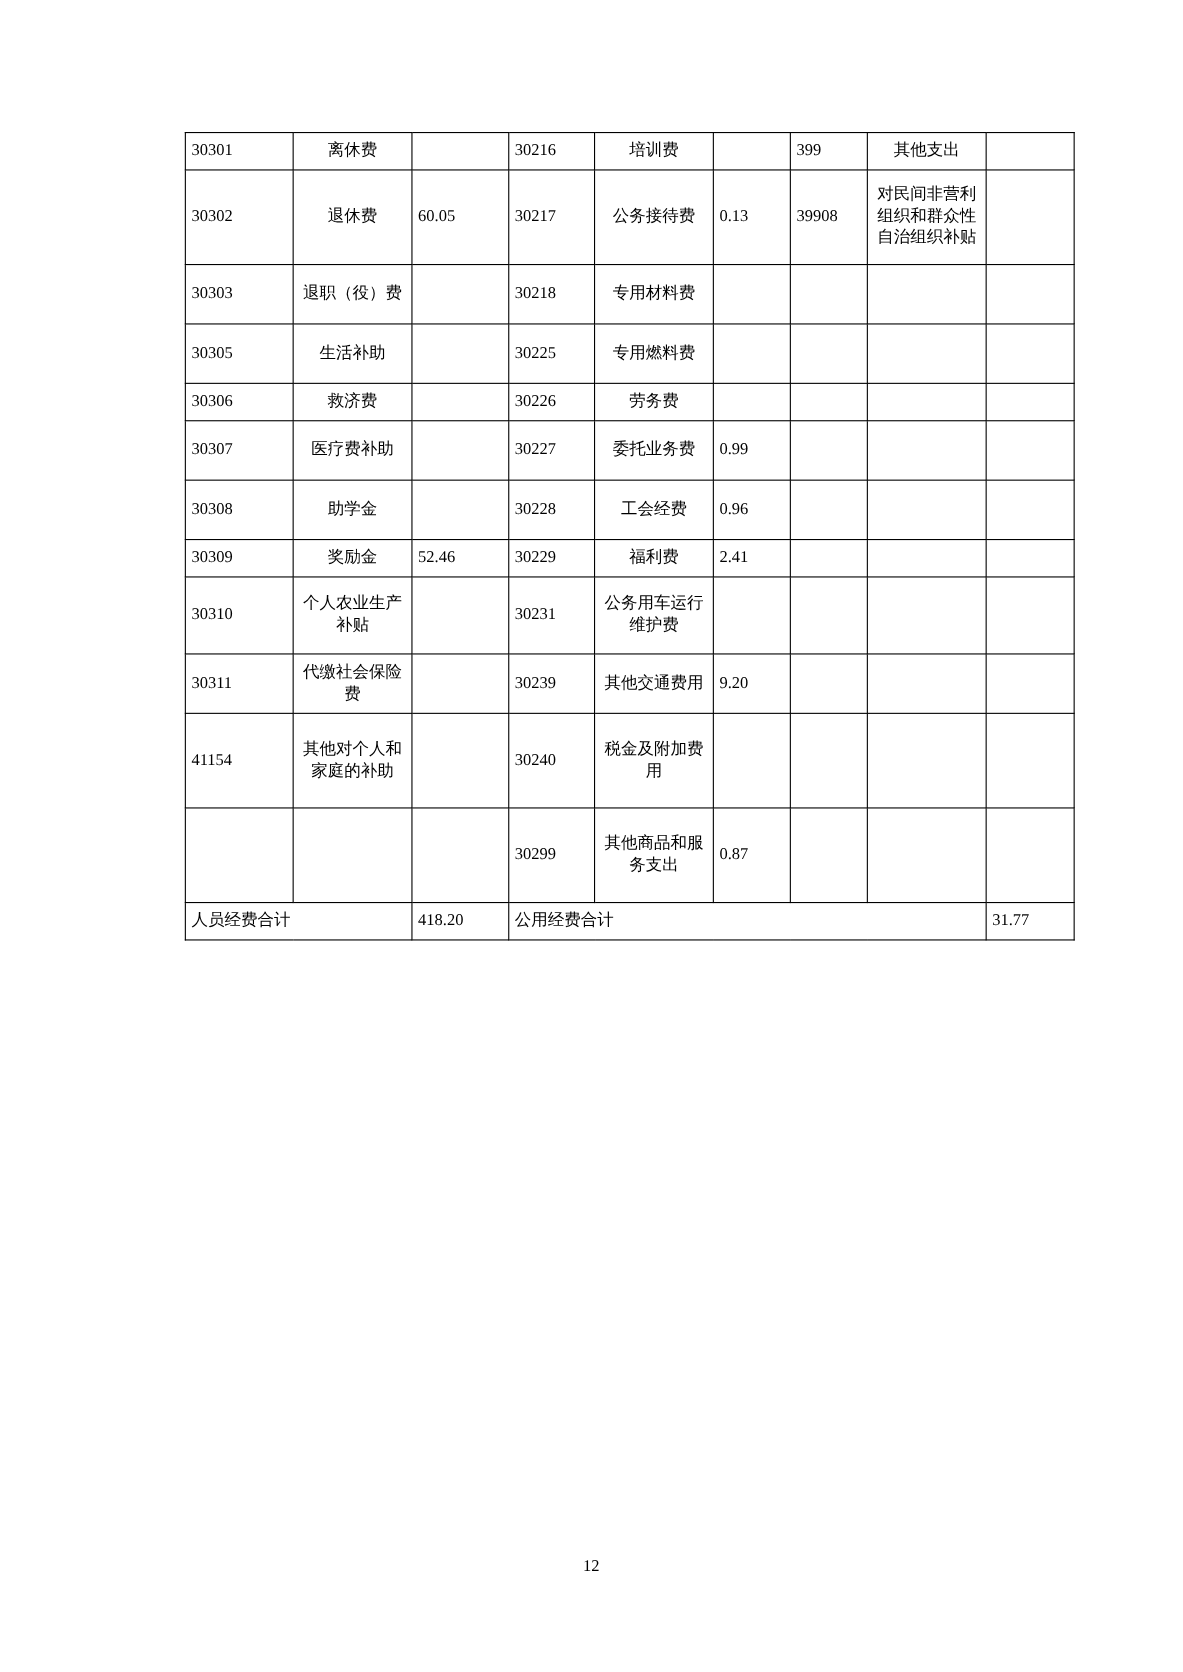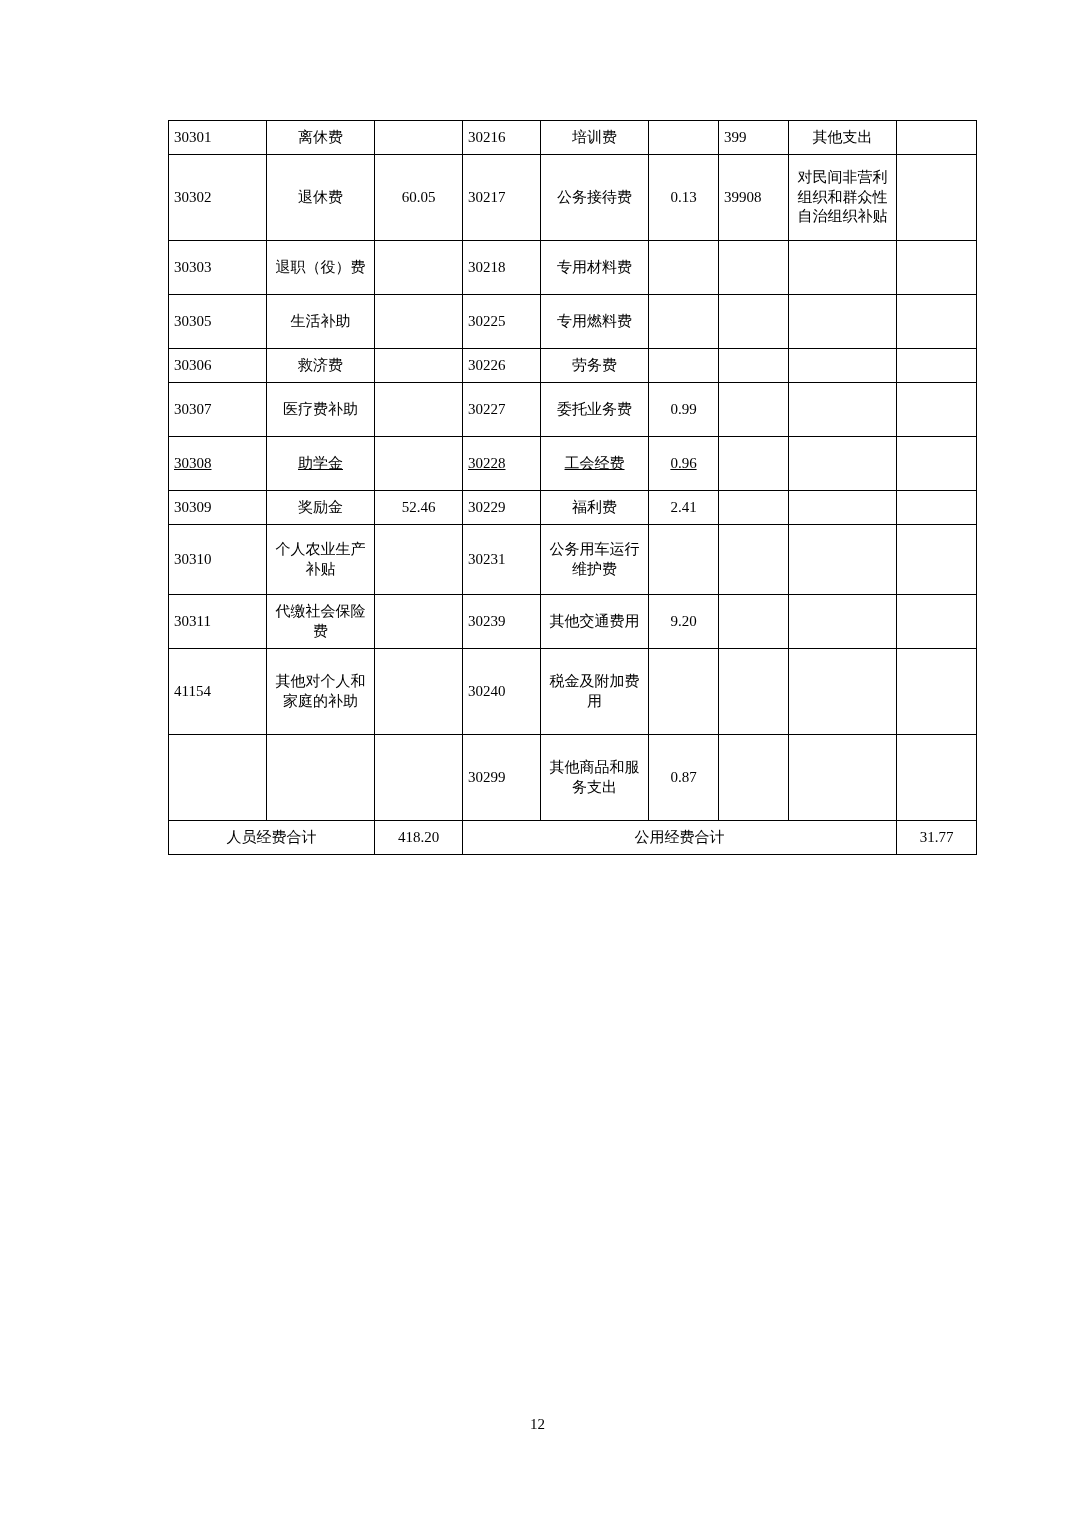--- a/index.html
+++ b/index.html
@@ -42,34 +42,33 @@
   }
   .c-code {
     text-align: left;
     padding-left: 8px;
   }
   .c-name {
     text-align: center;
     margin-left: 28px;
   }
   .c-amt {
-    text-align: center;
+    text-align: left;
     padding-right: 8px;
   }
   .col1 { width: 98px; }
   .col2 { width: 108px; }
   .col3 { width: 88px; }
   .col4 { width: 78px; }
   .col5 { width: 108px; }
   .col6 { width: 70px; }
   .col7 { width: 70px; }
   .col8 { width: 108px; }
   .col9 { width: 80px; }
   .total-label {
-    text-align: center;
   }
   .page-number {
     position: absolute;
     left: 0;
     top: 1416px;
     width: 1075px;
     text-align: center;
     font-size: 15px;
     font-family: "Liberation Serif", "DejaVu Serif", serif;
   }
@@ -160,21 +159,21 @@
           <td class="c-name">医疗费补助</td>
           <td class="c-amt"></td>
           <td class="c-code">30227</td>
           <td class="c-name">委托业务费</td>
           <td class="c-amt">0.99</td>
           <td class="c-code"></td>
           <td class="c-name"></td>
           <td class="c-amt"></td>
         </tr>
 
-        <tr style="height:54px;text-decoration:underline;">
+        <tr style="height:54px;">
           <td class="c-code">30308</td>
           <td class="c-name">助学金</td>
           <td class="c-amt"></td>
           <td class="c-code">30228</td>
           <td class="c-name">工会经费</td>
           <td class="c-amt">0.96</td>
           <td class="c-code"></td>
           <td class="c-name"></td>
           <td class="c-amt"></td>
         </tr>

